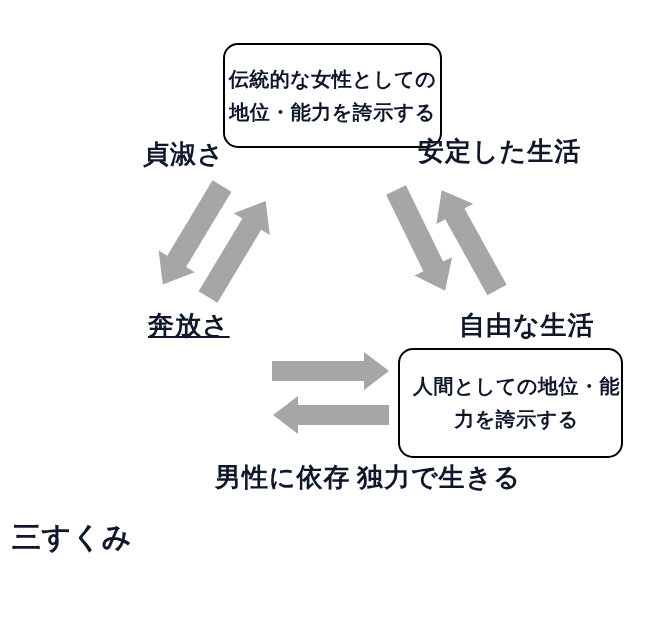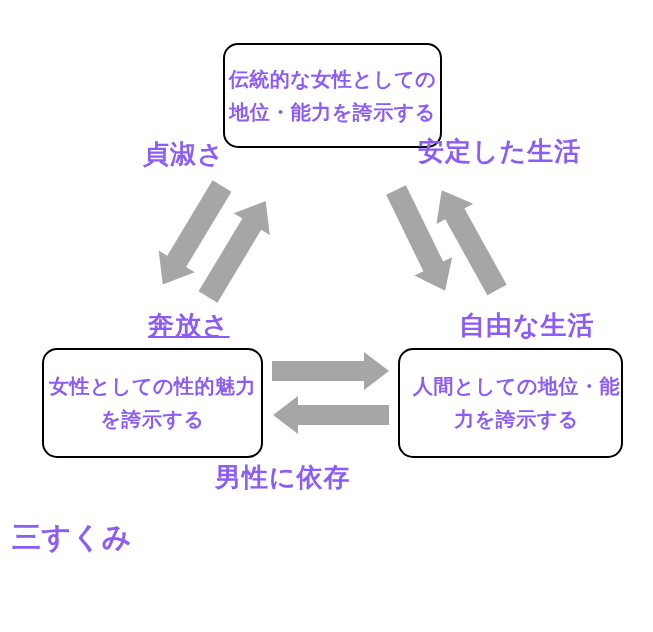--- a/index.html
+++ b/index.html
@@ -7,21 +7,21 @@
     padding: 0;
     background: #ffffff;
   }
   .stage {
     position: relative;
     width: 653px;
     height: 632px;
     background: #ffffff;
     overflow: hidden;
     font-family: "Liberation Sans", "DejaVu Sans", sans-serif;
-    color: #8b5cf6;
+    color: #0f172a;
   }
   .arrows {
     position: absolute;
     left: 0;
     top: 0;
   }
   .node {
     position: absolute;
     box-sizing: border-box;
     border: 2px solid #000000;
@@ -79,33 +79,30 @@
 
     <polygon transform="translate(272,371)" points="0,-10 92,-10 92,-19 117,0 92,19 92,10 0,10" fill="#a6a6a6"></polygon>
     <polygon transform="translate(389,415) rotate(180)" points="0,-10 91,-10 91,-19 116,0 91,19 91,10 0,10" fill="#a6a6a6"></polygon>
   </svg>
 
   <div class="node node-top">
     <span>伝統的な女性としての</span>
     <span>地位・能力を誇示する</span>
   </div>
 
-  <div class="node node-bl">
-    <span>女性としての性的魅力</span>
-    <span>を誇示する</span>
-  </div>
 
   <div class="node node-br">
     <span>人間としての地位・能</span>
     <span>力を誇示する</span>
   </div>
 
   <div class="edge-label lbl-chastity">貞淑さ</div>
   <div class="edge-label lbl-stable">安定した生活</div>
   <div class="edge-label lbl-wild">奔放さ</div>
   <div class="edge-label lbl-free">自由な生活</div>
   <div class="edge-label lbl-depend">男性に依存</div>
+  <div class="edge-label lbl-indep">独力で生きる</div>
 
   <div class="caption">
     <div>三すくみ</div>
   </div>
 
 </div>
 
 </body></html>

